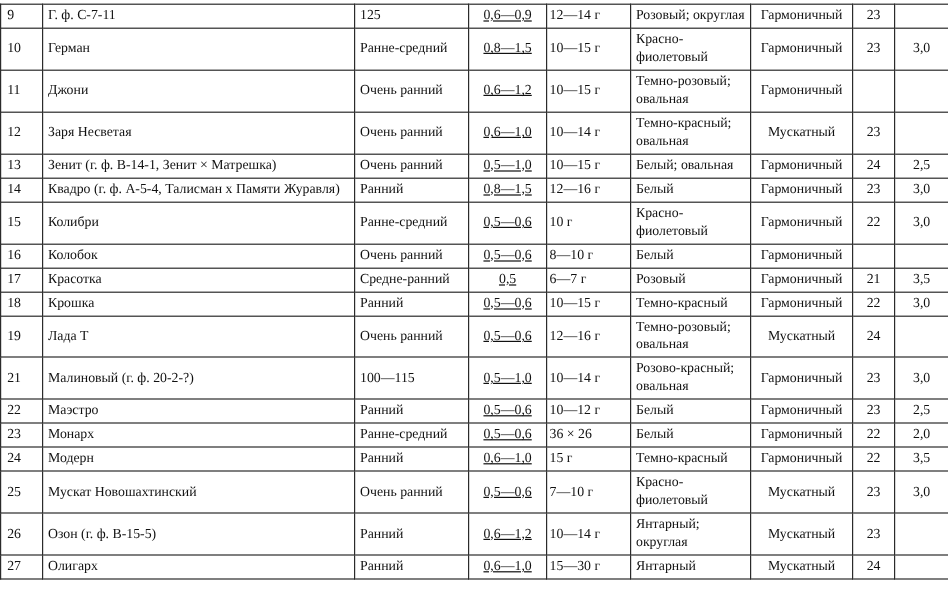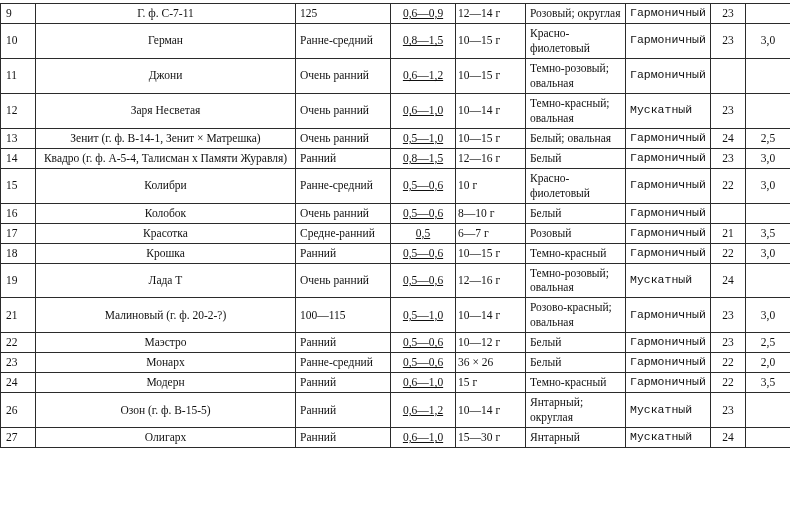--- a/index.html
+++ b/index.html
@@ -39,26 +39,26 @@
   col.c2 { width: 260px; }
   col.c3 { width: 95px; }
   col.c4 { width: 65px; }
   col.c5 { width: 70px; }
   col.c6 { width: 100px; }
   col.c7 { width: 85px; }
   col.c8 { width: 35px; }
   col.c9 { width: 45px; }
   
   table.varieties td:nth-child(1) { text-align: left; padding-left: 5px; }
-  table.varieties td:nth-child(2) { text-align: center; }
+  table.varieties td:nth-child(2) { text-align: left; }
   table.varieties td:nth-child(3) { text-align: left; }
   table.varieties td:nth-child(4) { text-align: center; padding-left: 2px; padding-right: 2px; text-decoration: underline; }
   table.varieties td:nth-child(5) { text-align: left; padding-left: 2px; padding-right: 2px; }
   table.varieties td:nth-child(6) { text-align: left; margin-left: 24px; }
-  table.varieties td:nth-child(7) { text-align: left; font-family: Liberation Mono, monospace; }
+  table.varieties td:nth-child(7) { text-align: center; }
   table.varieties td:nth-child(8) { text-align: center; padding-left: 2px; padding-right: 2px; }
   table.varieties td:nth-child(9) { text-align: center; padding-left: 2px; padding-right: 2px; }
 </style>
 </head>
 <body>
 
 <div class="page">
   <table class="varieties">
     <colgroup>
       <col class="c1">
@@ -231,20 +231,31 @@
           <td>Модерн</td>
           <td>Ранний</td>
           <td>0,6—1,0</td>
           <td>15 г</td>
           <td>Темно-красный</td>
           <td>Гармоничный</td>
           <td>22</td>
           <td>3,5</td>
         </tr>
         <tr>
+          <td>25</td>
+          <td>Мускат Новошахтинский</td>
+          <td>Очень ранний</td>
+          <td>0,5—0,6</td>
+          <td>7—10 г</td>
+          <td>Красно-фиолетовый</td>
+          <td>Мускатный</td>
+          <td>23</td>
+          <td>3,0</td>
+        </tr>
+        <tr>
           <td>26</td>
           <td>Озон (г. ф. В-15-5)</td>
           <td>Ранний</td>
           <td>0,6—1,2</td>
           <td>10—14 г</td>
           <td>Янтарный; округлая</td>
           <td>Мускатный</td>
           <td>23</td>
           <td></td>
         </tr>

